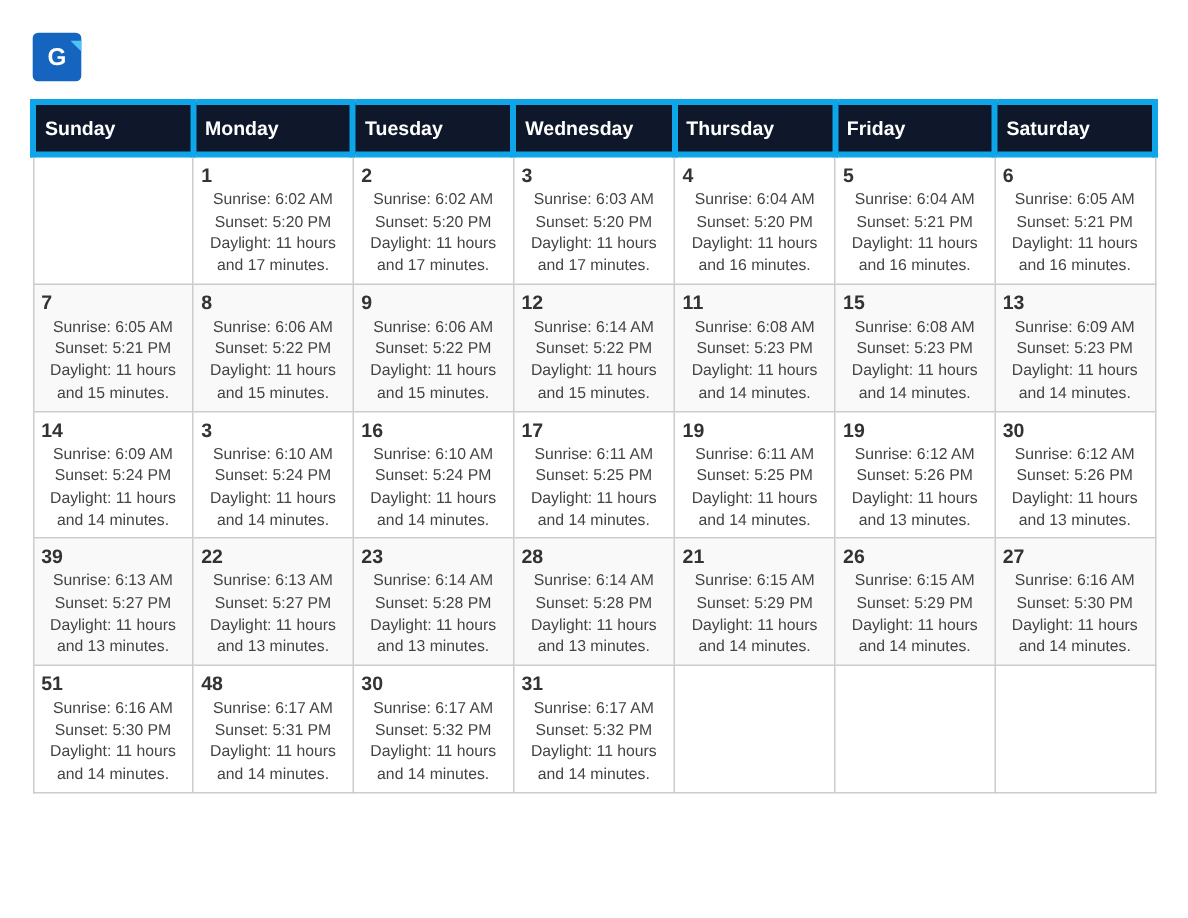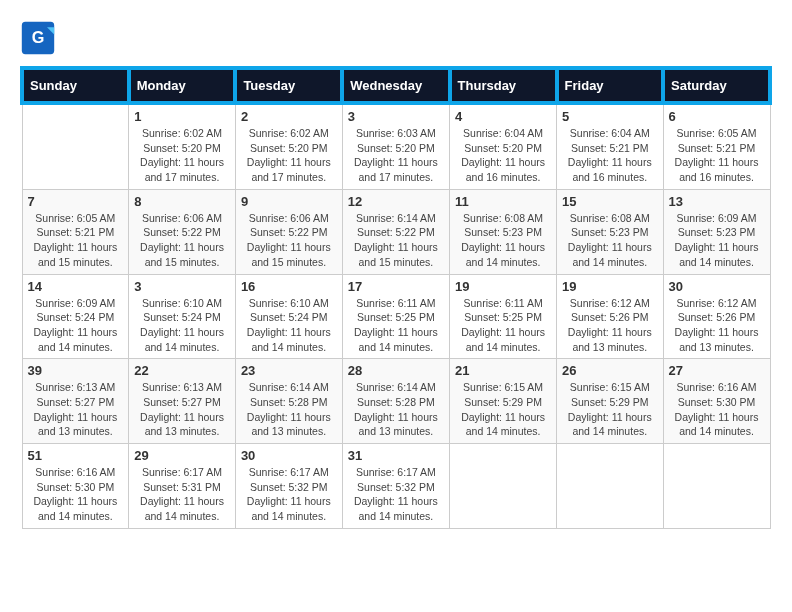--- a/index.html
+++ b/index.html
@@ -322,21 +322,21 @@
       </tr>
       <tr>
         <td>
           <span class="day-number">51</span>
           <div class="day-info" style="white-space: pre-line;">Sunrise: 6:16 AM
 Sunset: 5:30 PM
 Daylight: 11 hours
 and 14 minutes.</div>
         </td>
         <td>
-          <span class="day-number">29</span>
+          <span class="day-number">48</span>
           <div class="day-info" style="white-space: pre-line;">Sunrise: 6:17 AM
 Sunset: 5:31 PM
 Daylight: 11 hours
 and 14 minutes.</div>
         </td>
         <td>
           <span class="day-number">30</span>
           <div class="day-info" style="white-space: pre-line;">Sunrise: 6:17 AM
 Sunset: 5:32 PM
 Daylight: 11 hours

